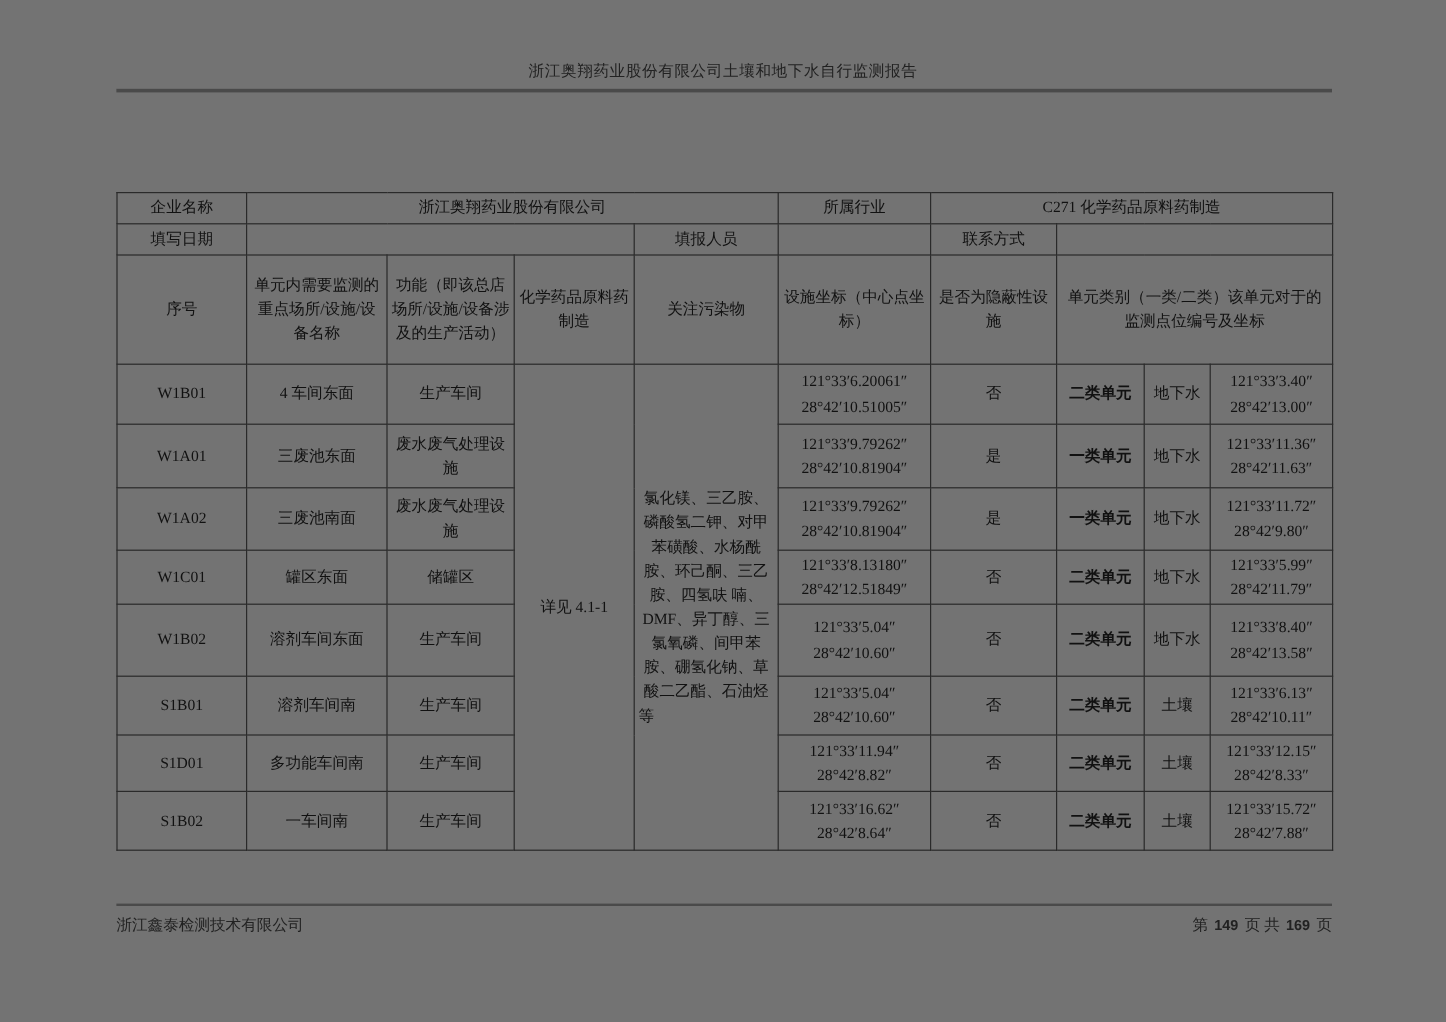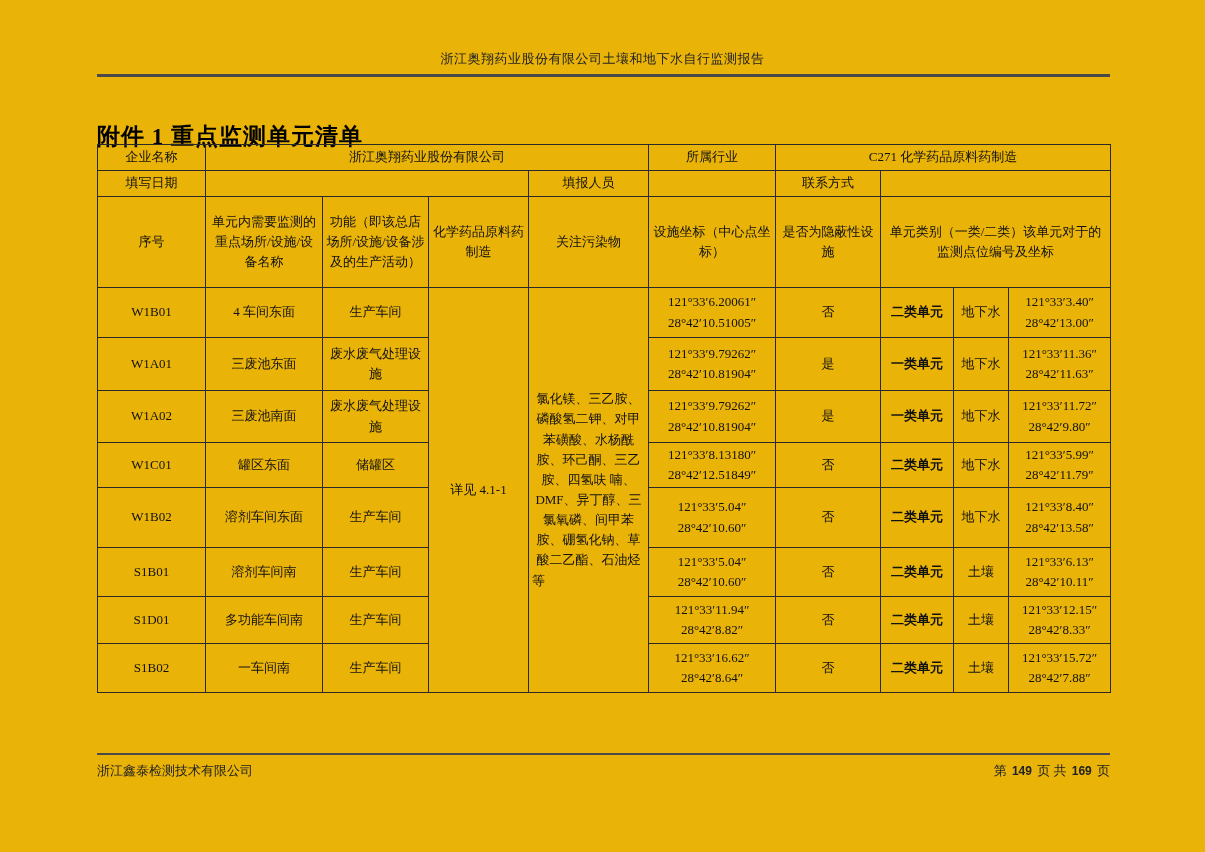--- a/index.html
+++ b/index.html
@@ -3,38 +3,38 @@
 <meta charset="utf-8">
 <style>
   * { margin: 0; padding: 0; box-sizing: border-box; }
   html, body { background: #ffffff; }
   body {
     width: 1205px; height: 852px;
     font-family: "Liberation Serif", "DejaVu Serif", serif;
     color: #1a1a1a;
     position: relative;
   }
-  .page { position: absolute; inset: 0; background: #eab308; }
+  .page { position: absolute; inset: 0; background: #737373; }
 
   .doc-header {
     position: absolute; top: 50px; left: 0; width: 100%;
     text-align: center; font-size: 13px; color: #222; letter-spacing: 0.5px;
   }
   .header-rule {
     position: absolute; top: 74px; left: 97px; width: 1013px; height: 3px;
     background: #4a4a4a;
   }
   .title {
     position: absolute; top: 121px; left: 97px;
     font-size: 23px; font-weight: bold; color: #000; letter-spacing: 1px;
     font-family: "Liberation Serif", "DejaVu Serif", serif;
   }
 
   table.main {
-    position: absolute; top: 144px; left: 97px; width: 1013px;
+    position: absolute; top: 160px; left: 97px; width: 1013px;
     border-collapse: collapse; table-layout: fixed;
     font-size: 13px; color: #111;
   }
   table.main td {
     border: 1px solid #2a2a2a;
     text-align: center; vertical-align: middle;
     padding: 1px 3px;
     overflow: hidden;
     line-height: 1.55;
   }
@@ -75,21 +75,20 @@
   }
 </style>
 </head>
 <body>
 
 <div class="page">
 
   <div class="doc-header">浙江奥翔药业股份有限公司土壤和地下水自行监测报告</div>
   <div class="header-rule"></div>
 
-  <div class="title">附件 1 重点监测单元清单</div>
 
   <table class="main">
     <colgroup>
       <col style="width:108px">
         <col style="width:117px">
         <col style="width:106px">
       <col style="width:100px">
         <col style="width:120px">
         <col style="width:127px">
       <col style="width:105px">

